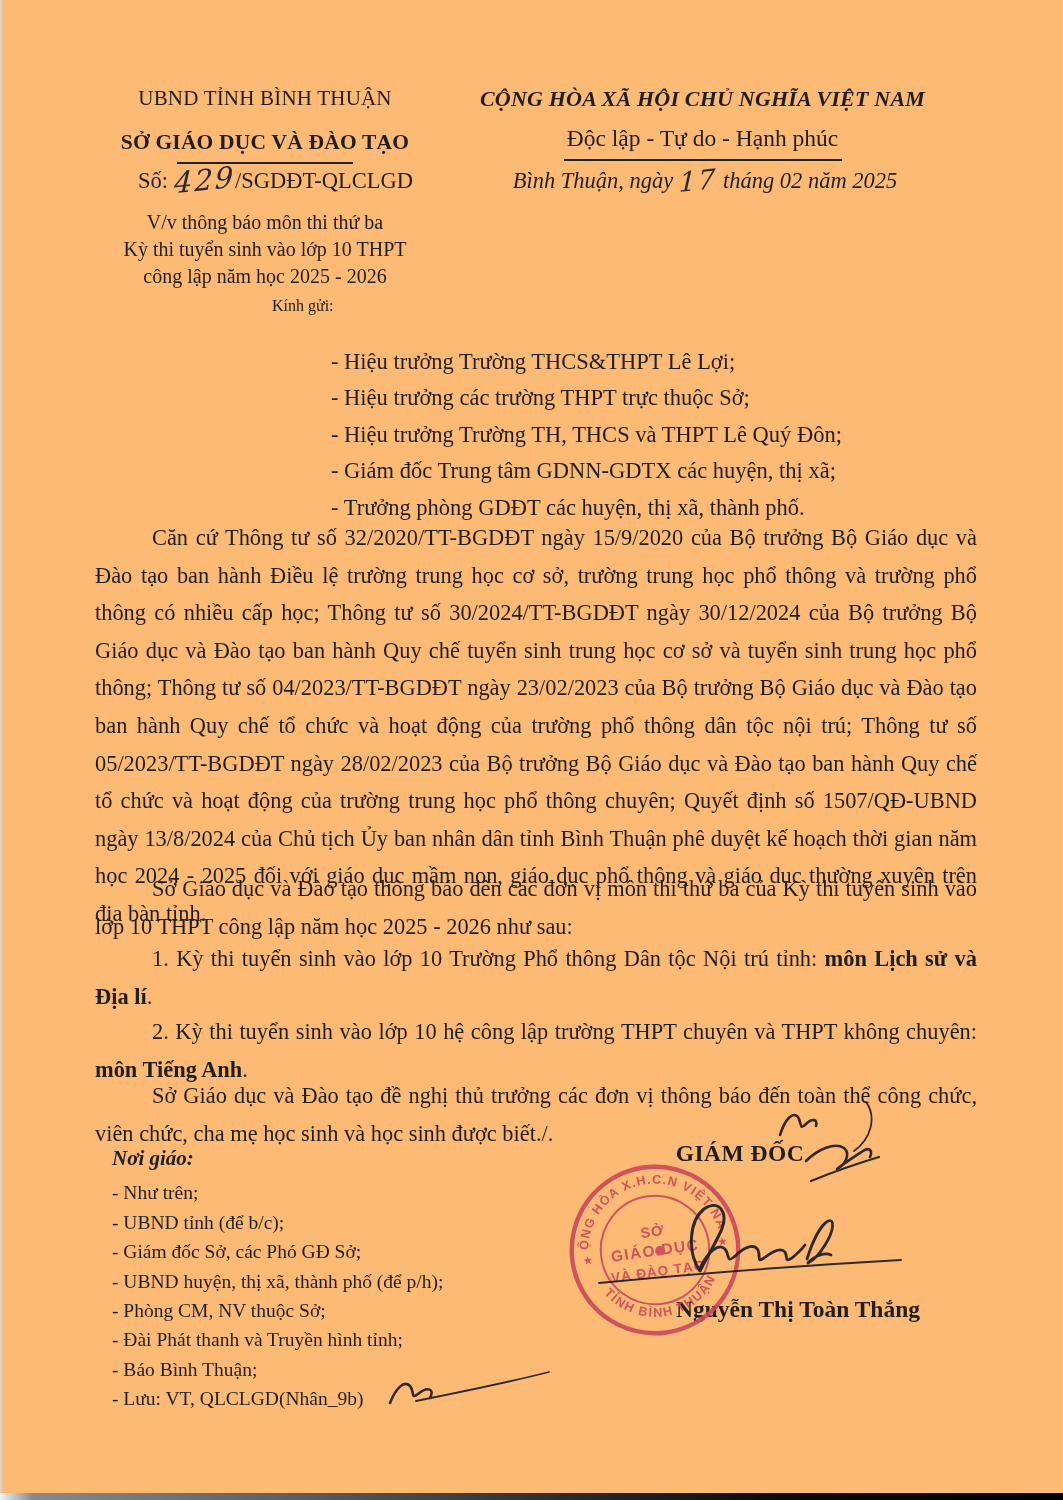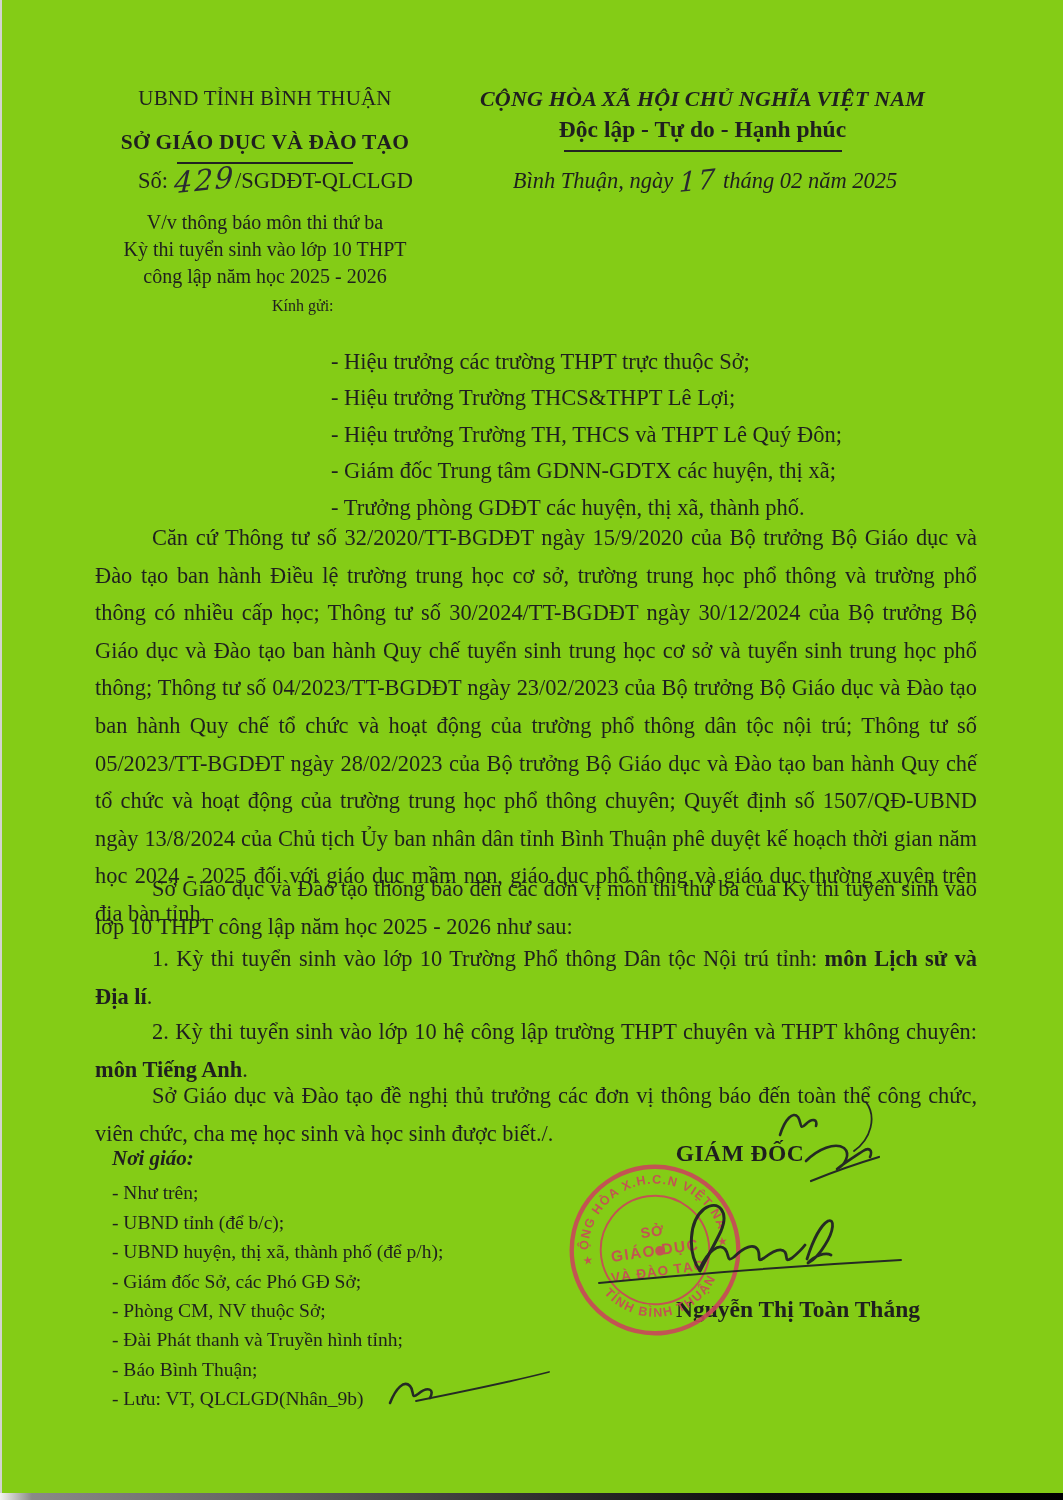--- a/index.html
+++ b/index.html
@@ -1,37 +1,37 @@
 <!DOCTYPE html>
 <html lang="vi"><head>
 <meta charset="utf-8">
 <style>
   html,body{margin:0;padding:0;background:#e8e8e6;}
   .page{
     position:relative;
     width:1063px;height:1500px;
     margin:0 auto;
-    background:#84cc16;
+    background:#fdba74;
     font-family:"Liberation Serif","DejaVu Serif",serif;
     color:#1f1f1f;
     overflow:hidden;
   }
   .scan-edge-left{position:absolute;left:0;top:0;width:2px;height:100%;background:#d3d3d0;}
   .scan-edge-bottom{
     position:absolute;left:0;bottom:0;width:100%;height:7px;
     background:linear-gradient(90deg,#f4f4f2 0,#8a8a88 3%,#5d5d5b 28%,#2e2e2c 52%,#0c0c0c 72%,#000 100%);
   }
   
   .org-block{position:absolute;left:100px;top:86px;width:330px;text-align:center;line-height:1.18;}
   .org-line1{font-size:21px;letter-spacing:.2px;}
   .org-line2{font-size:21.5px;font-weight:bold;letter-spacing:.2px;margin-top:19px;}
   .org-underline{width:176px;height:2px;background:#222;margin:7px auto 0;}
   .national-block{position:absolute;left:450px;top:86px;width:505px;text-align:center;line-height:1.2;}
   .nat-line1{font-size:22px;font-weight:bold;letter-spacing:.2px;font-style:italic;}
-  .nat-line2{font-size:23.5px;font-weight:bold;margin-top:3px;}
+  .nat-line2{font-size:23.5px;font-weight:normal;margin-top:12px;}
   .nat-underline{width:278px;height:2px;background:#222;margin:6px auto 0;}
   .doc-number{position:absolute;left:138px;top:166px;font-size:22.5px;white-space:nowrap;}
   .hand{
     display:inline-block;
     font-family:"DejaVu Serif",serif;
     font-style:italic;font-size:29px;line-height:1;
     color:#2a2a33;
     transform:rotate(-6deg) skewX(-8deg);
     letter-spacing:2px;
     vertical-align:-2px;
@@ -88,39 +88,39 @@
   <div class="place-date"><span>Bình Thuận, ngày</span> <span class="hand">17</span> <span>tháng 02 năm 2025</span></div>
 
   <div class="subject-block">
     <div>V/v thông báo môn thi thứ ba</div>
     <div>Kỳ thi tuyển sinh vào lớp 10 THPT</div>
     <div>công lập năm học 2025 - 2026</div>
   </div>
 
   <div class="salutation">Kính gửi:</div>
   <div class="recipient-list">
+    <div>- Hiệu trưởng Trường THCS&amp;THPT Lê Lợi;</div>
     <div>- Hiệu trưởng các trường THPT trực thuộc Sở;</div>
-    <div>- Hiệu trưởng Trường THCS&amp;THPT Lê Lợi;</div>
     <div>- Hiệu trưởng Trường TH, THCS và THPT Lê Quý Đôn;</div>
     <div>- Giám đốc Trung tâm GDNN-GDTX các huyện, thị xã;</div>
     <div>- Trưởng phòng GDĐT các huyện, thị xã, thành phố.</div>
   </div>
 
   <p class="para p1">Căn cứ Thông tư số 32/2020/TT-BGDĐT ngày 15/9/2020 của Bộ trưởng Bộ Giáo dục và Đào tạo ban hành Điều lệ trường trung học cơ sở, trường trung học phổ thông và trường phổ thông có nhiều cấp học; Thông tư số 30/2024/TT-BGDĐT ngày 30/12/2024 của Bộ trưởng Bộ Giáo dục và Đào tạo ban hành Quy chế tuyển sinh trung học cơ sở và tuyển sinh trung học phổ thông; Thông tư số 04/2023/TT-BGDĐT ngày 23/02/2023 của Bộ trưởng Bộ Giáo dục và Đào tạo ban hành Quy chế tổ chức và hoạt động của trường phổ thông dân tộc nội trú; Thông tư số 05/2023/TT-BGDĐT ngày 28/02/2023 của Bộ trưởng Bộ Giáo dục và Đào tạo ban hành Quy chế tổ chức và hoạt động của trường trung học phổ thông chuyên; Quyết định số 1507/QĐ-UBND ngày 13/8/2024 của Chủ tịch Ủy ban nhân dân tỉnh Bình Thuận phê duyệt kế hoạch thời gian năm học 2024 - 2025 đối với giáo dục mầm non, giáo dục phổ thông và giáo dục thường xuyên trên địa bàn tỉnh.</p>
   <p class="para p2">Sở Giáo dục và Đào tạo thông báo đến các đơn vị môn thi thứ ba của Kỳ thi tuyển sinh vào lớp 10 THPT công lập năm học 2025 - 2026 như sau:</p>
   <p class="para p3"><span>1. Kỳ thi tuyển sinh vào lớp 10 Trường Phổ thông Dân tộc Nội trú tỉnh: </span><span class="bold">môn Lịch sử và Địa lí</span><span>.</span></p>
   <p class="para p4"><span>2. Kỳ thi tuyển sinh vào lớp 10 hệ công lập trường THPT chuyên và THPT không chuyên: </span><span class="bold">môn Tiếng Anh</span><span>.</span></p>
   <p class="para p5">Sở Giáo dục và Đào tạo đề nghị thủ trưởng các đơn vị thông báo đến toàn thể công chức, viên chức, cha mẹ học sinh và học sinh được biết./.</p>
 
   <div class="noi-nhan">
     <div class="noi-nhan-label">Nơi giáo:</div>
     <div>- Như trên;</div>
     <div>- UBND tỉnh (để b/c);</div>
+    <div>- Giám đốc Sở, các Phó GĐ Sở;</div>
     <div>- UBND huyện, thị xã, thành phố (để p/h);</div>
-    <div>- Giám đốc Sở, các Phó GĐ Sở;</div>
     <div>- Phòng CM, NV thuộc Sở;</div>
     <div>- Đài Phát thanh và Truyền hình tỉnh;</div>
     <div>- Báo Bình Thuận;</div>
     <div>- Lưu: VT, QLCLGD(Nhân_9b)</div>
   </div>
 
   <div class="signer-block">
     <div class="signer-title">GIÁM ĐỐC</div>
   </div>
   <div class="signer-name">Nguyễn Thị Toàn Thắng</div>

